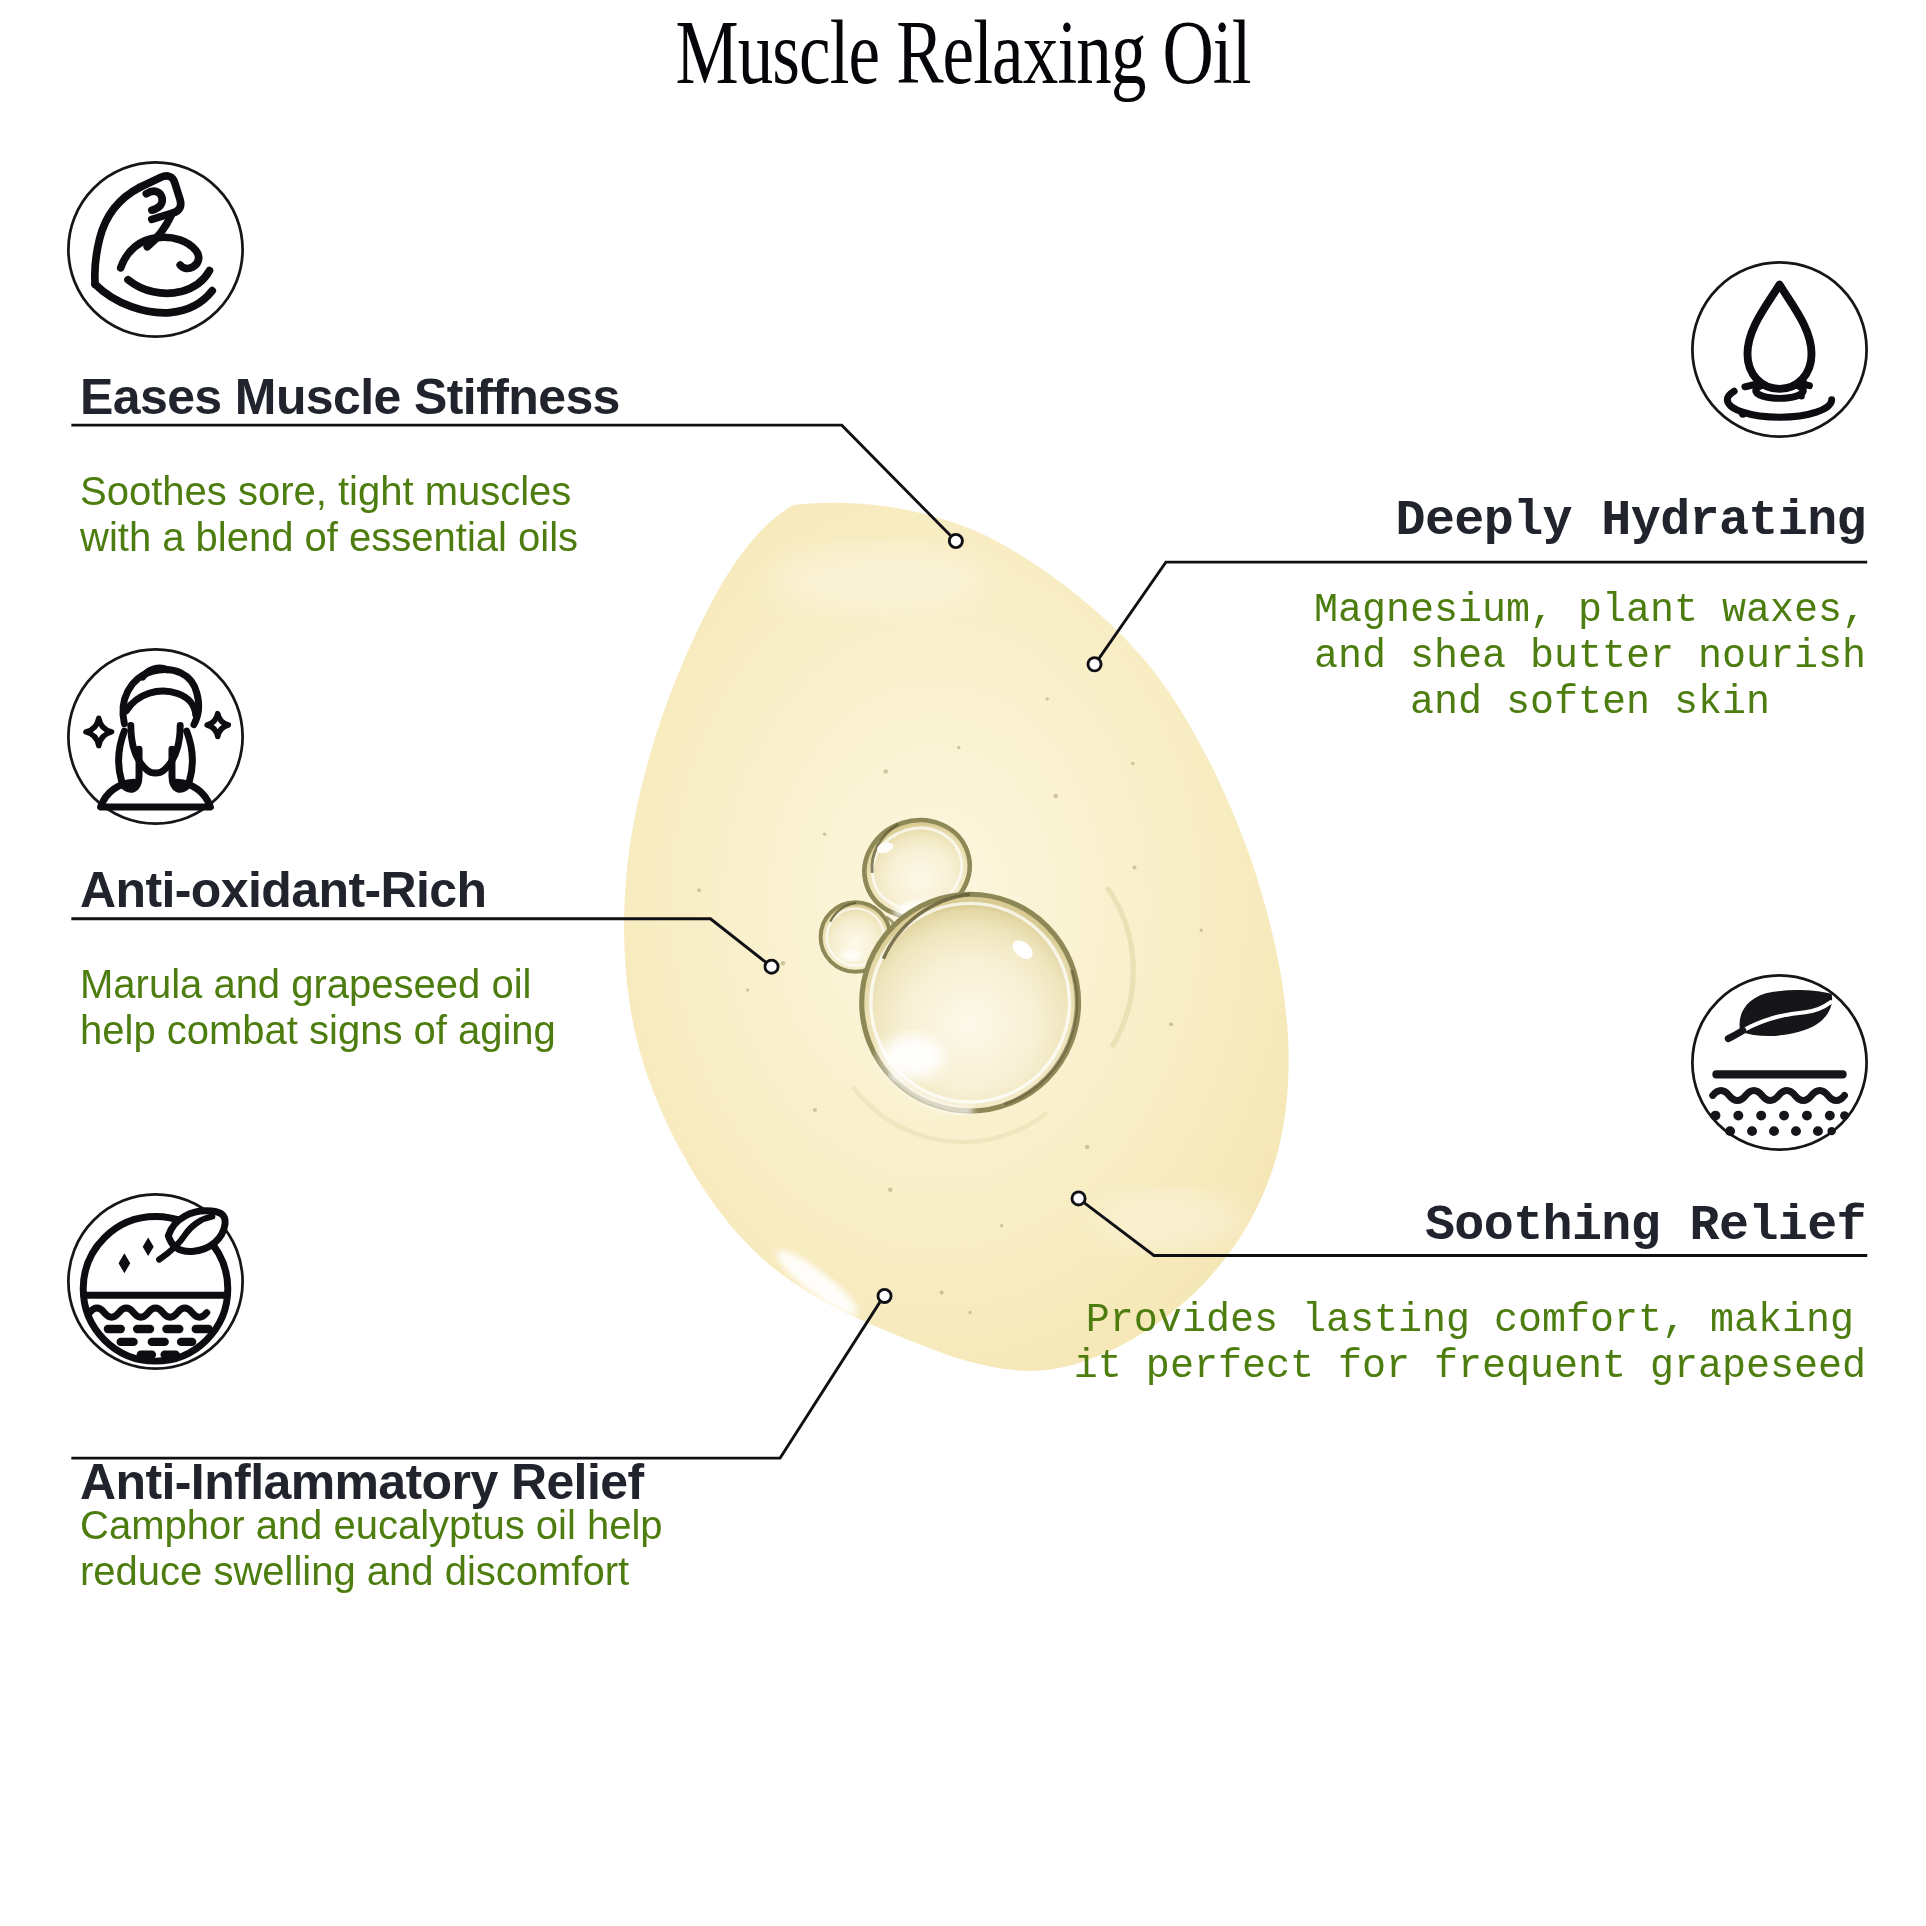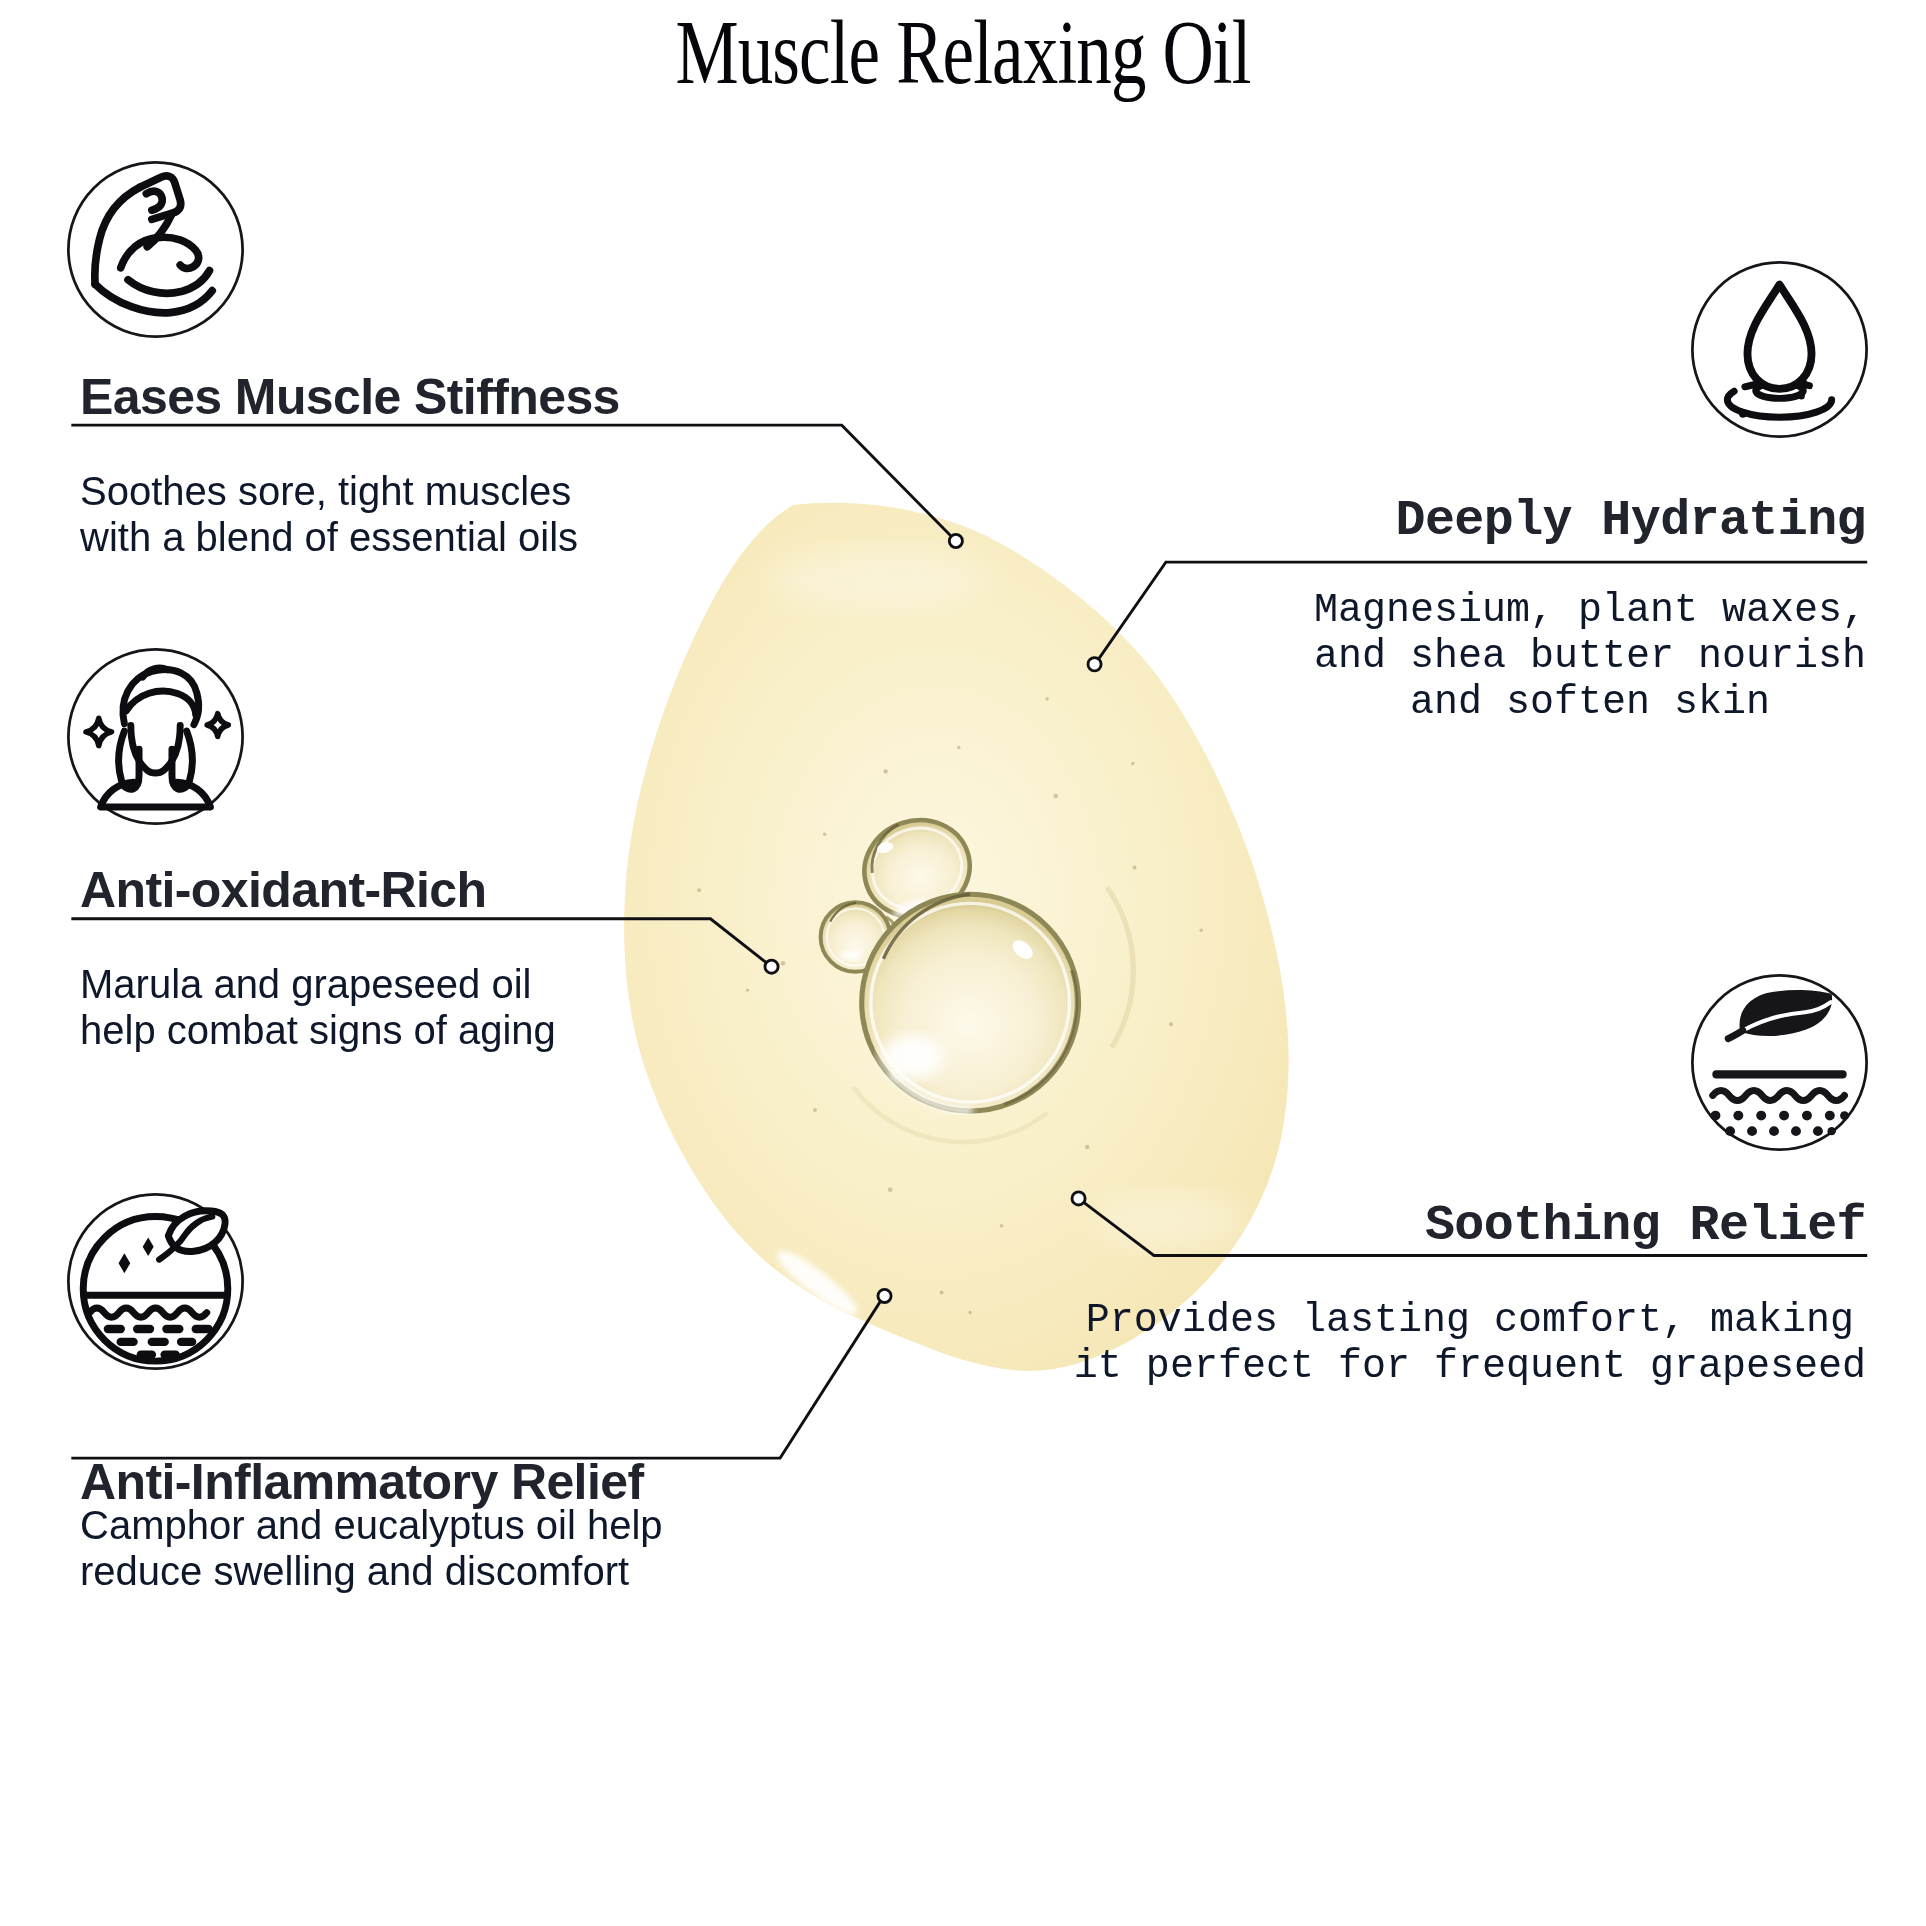--- a/index.html
+++ b/index.html
@@ -5,21 +5,21 @@
   html,body{margin:0;padding:0;background:#fff;}
   #canvas{
     position:relative;width:1926px;height:1926px;background:#ffffff;overflow:hidden;
     font-family:"Liberation Sans", sans-serif;
   }
   .abs{position:absolute;}
   .feature-title{
     font-size:50px;font-weight:700;color:#22242d;letter-spacing:-0.6px;line-height:1.1;white-space:nowrap;
   }
   .feature-body{
-    font-size:40px;font-weight:400;color:#0f172a;line-height:46px;letter-spacing:0;white-space:nowrap;
+    font-size:40px;font-weight:400;color:#4d7c0f;line-height:46px;letter-spacing:0;white-space:nowrap;
   }
   .right-col{text-align:center;font-family:Liberation Mono, monospace;}
   .icon-badge{position:absolute;}
   #product-title{
     position:absolute;left:0;top:2982;width:1926px;text-align:center;
     font-family:"Liberation Serif", serif;font-size:91px;color:#06060a;
     letter-spacing:-1.1px;transform:scaleX(0.78);transform-origin:50% 50%;white-space:nowrap;
   }
   svg{display:block;}
 </style>

